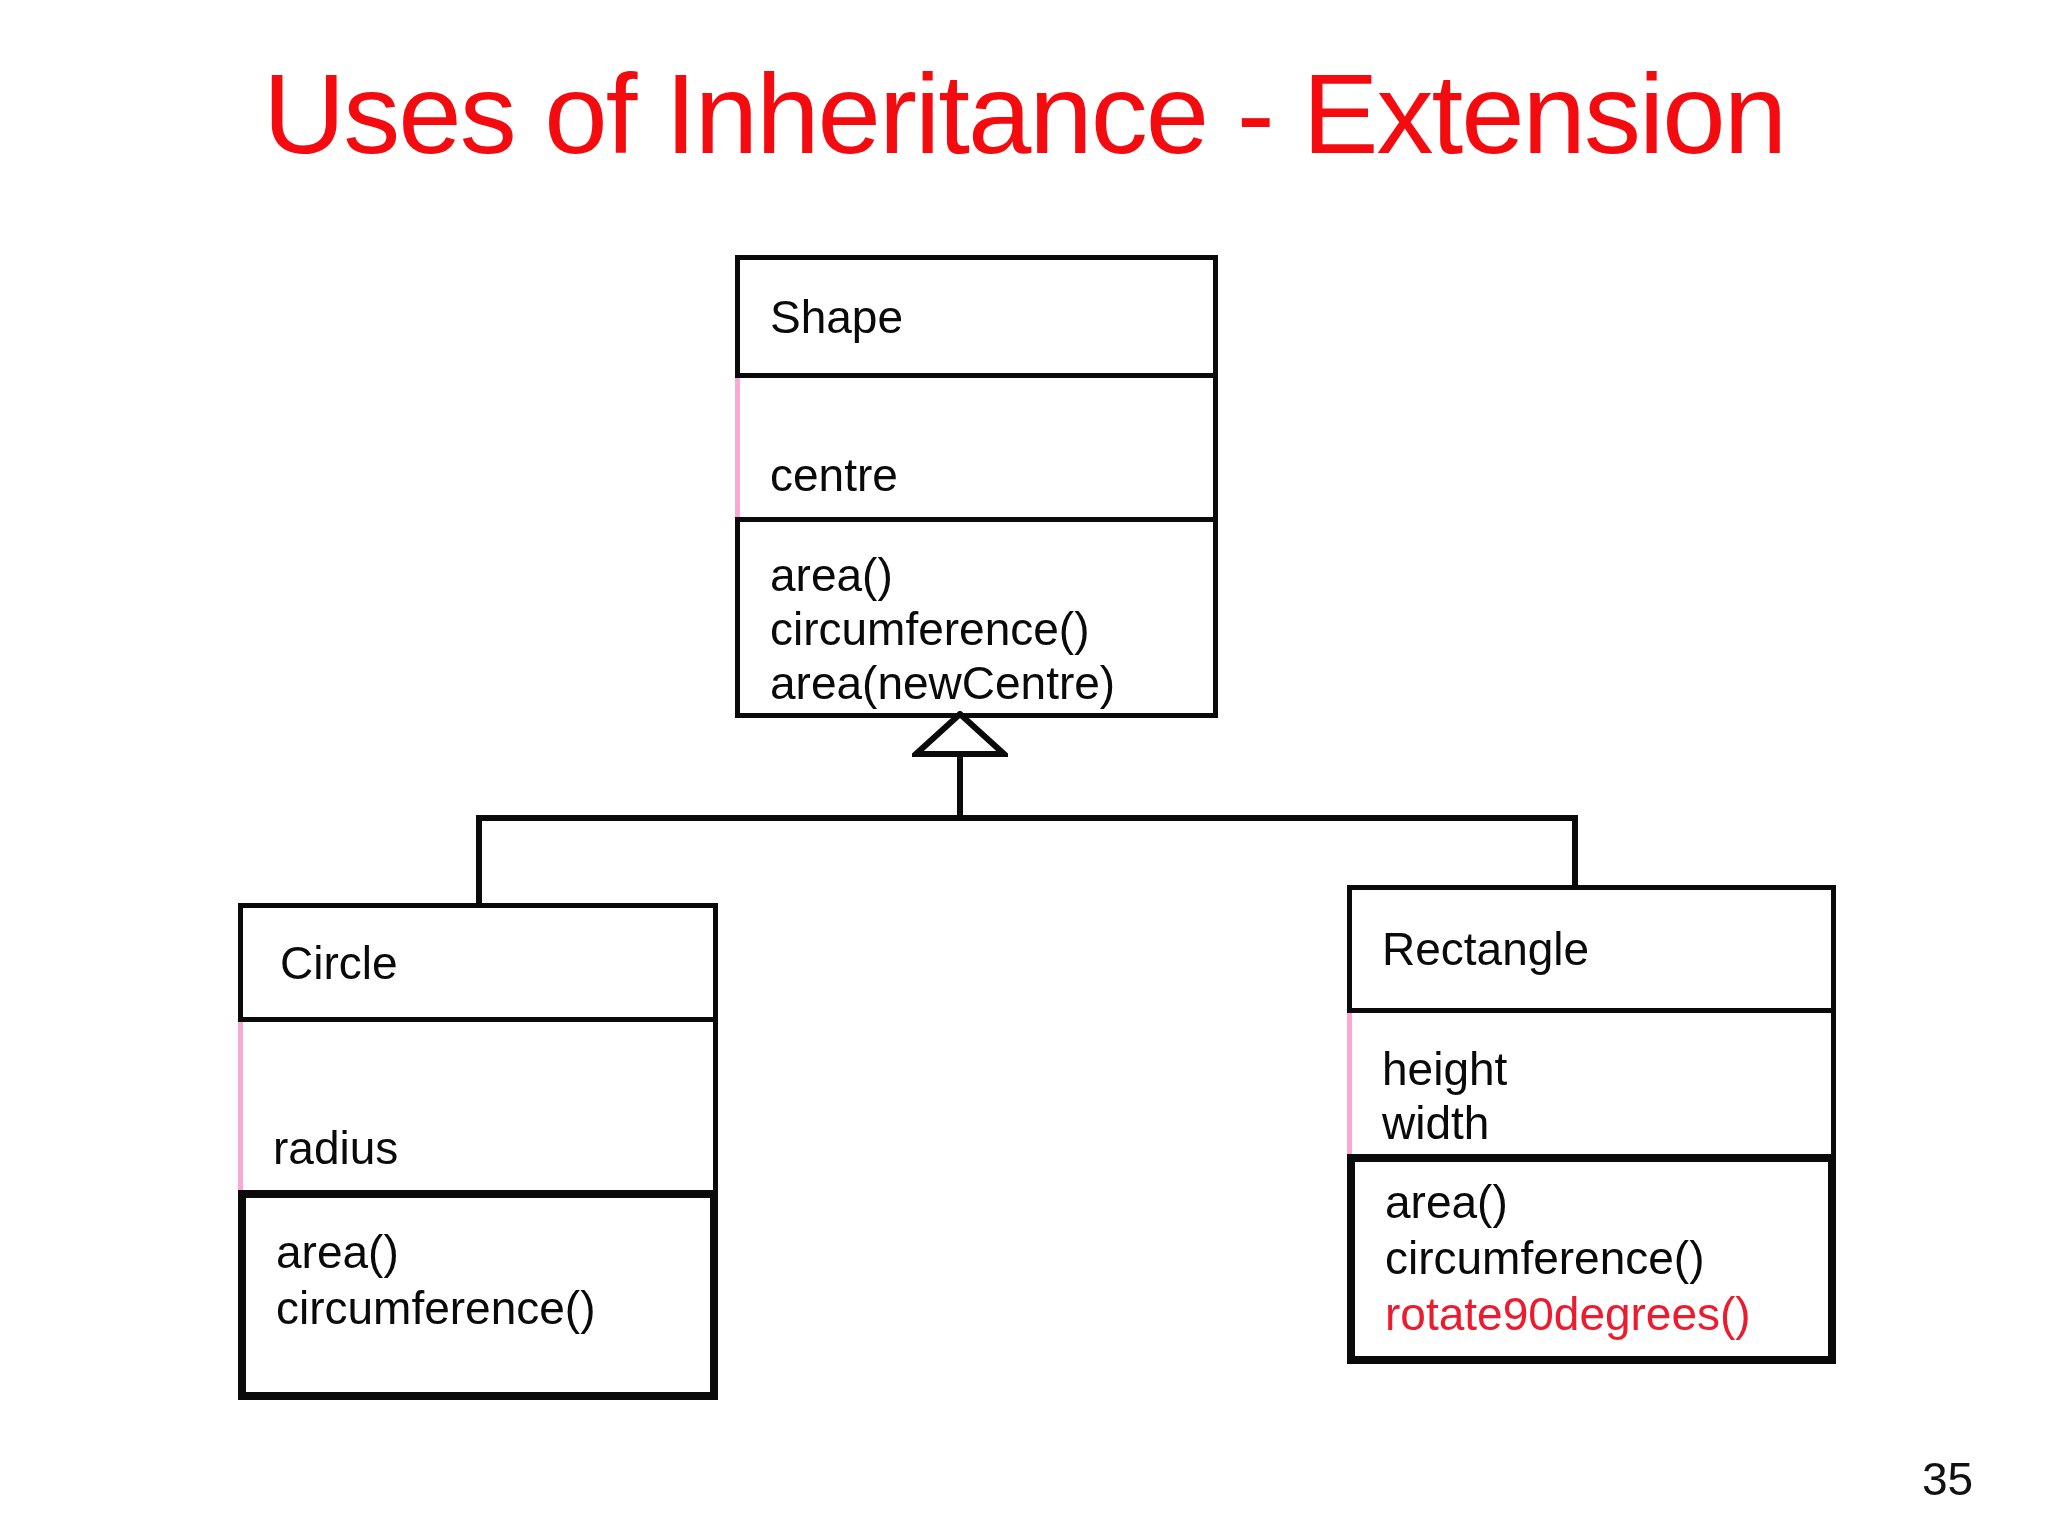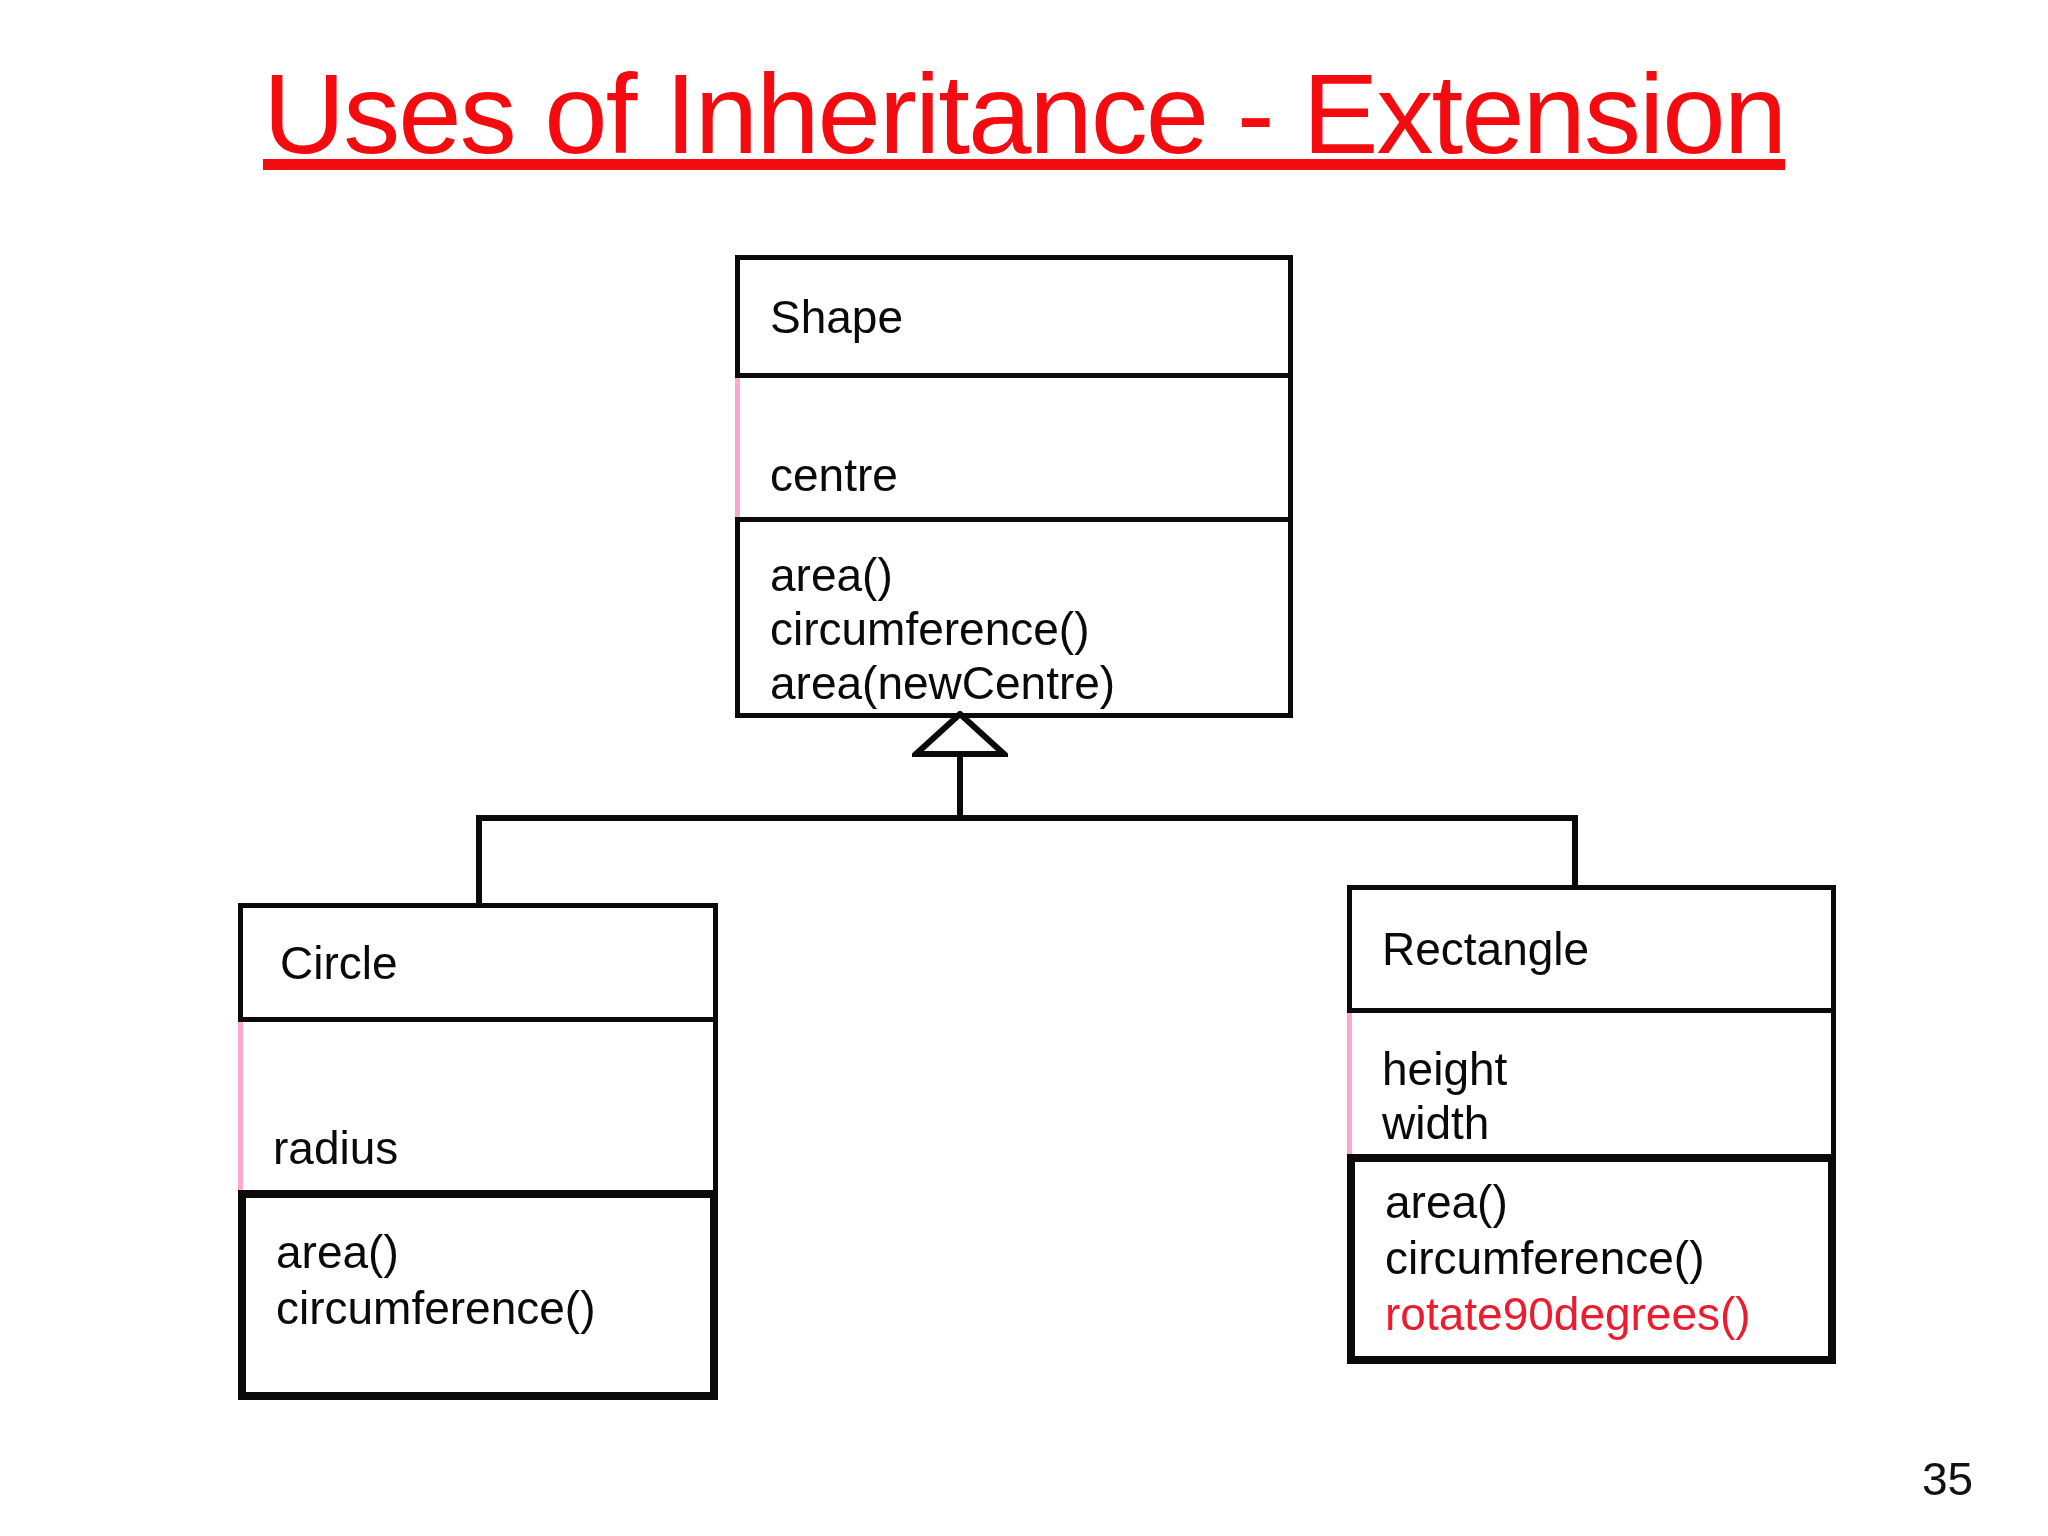--- a/index.html
+++ b/index.html
@@ -18,21 +18,20 @@
     position: absolute;
     top: 48px;
     left: 0;
     width: 100%;
     text-align: center;
     font-size: 114px;
     font-weight: 400;
     letter-spacing: -2px;
     color: var(--title-red, #f30b0f);
     white-space: nowrap;
-    text-decoration: underline;
   }
 
   
   .uml-class { position: absolute; background: #ffffff; }
 
   .cmp {
     width: 100%;
     padding-left: 30px;
     font-size: 46px;
     color: #0a0a0a;
@@ -56,21 +55,21 @@
     border: 5px solid #0a0a0a;
     line-height: 54px;
     padding-top: 26px;
   }
   .cmp-methods.thick {
     border-width: 8px;
     line-height: 56px;
     padding-top: 22px;
   }
 
-  #shape-box     { left: 735px;  top: 255px; width: 558px; }
+  #shape-box     { left: 735px;  top: 255px; width: 483px; }
   #shape-name    { height: 123px; }
   #shape-attrs   { height: 139px; }
   #shape-methods { height: 201px; }
 
   #circle-box     { left: 238px; top: 903px; width: 480px; }
   #circle-name    { height: 119px; padding-left: 37px; }
   #circle-attrs   { height: 168px; }
   #circle-methods { height: 210px; padding-top: 26px; }
 
   #rect-box     { left: 1347px; top: 885px; width: 489px; }

